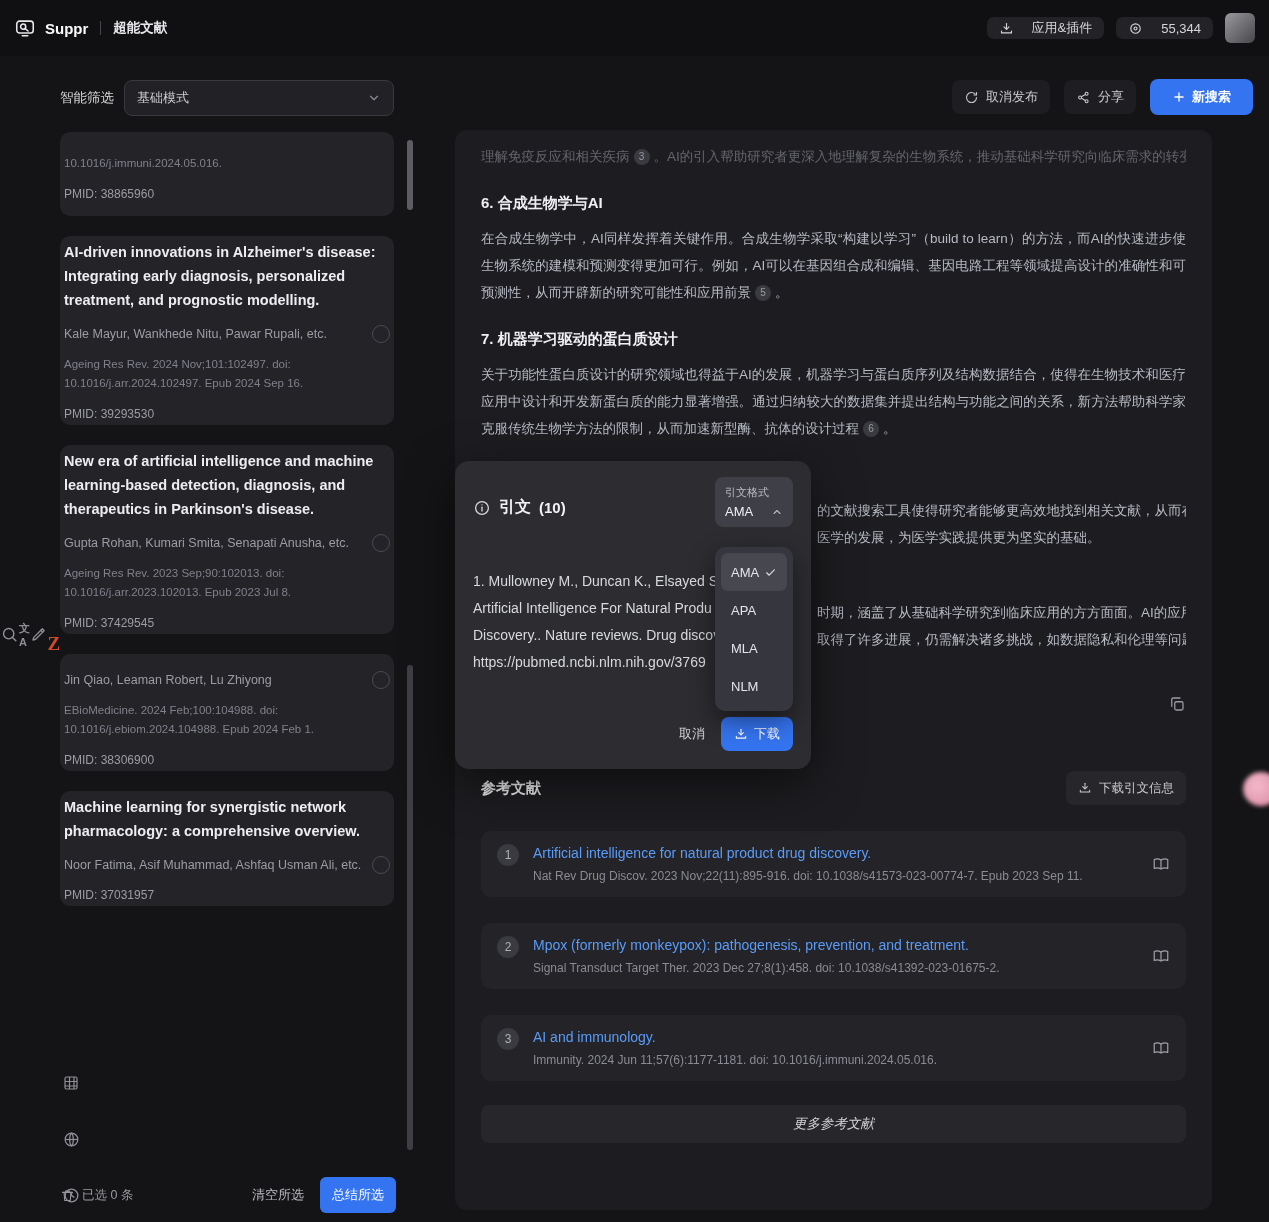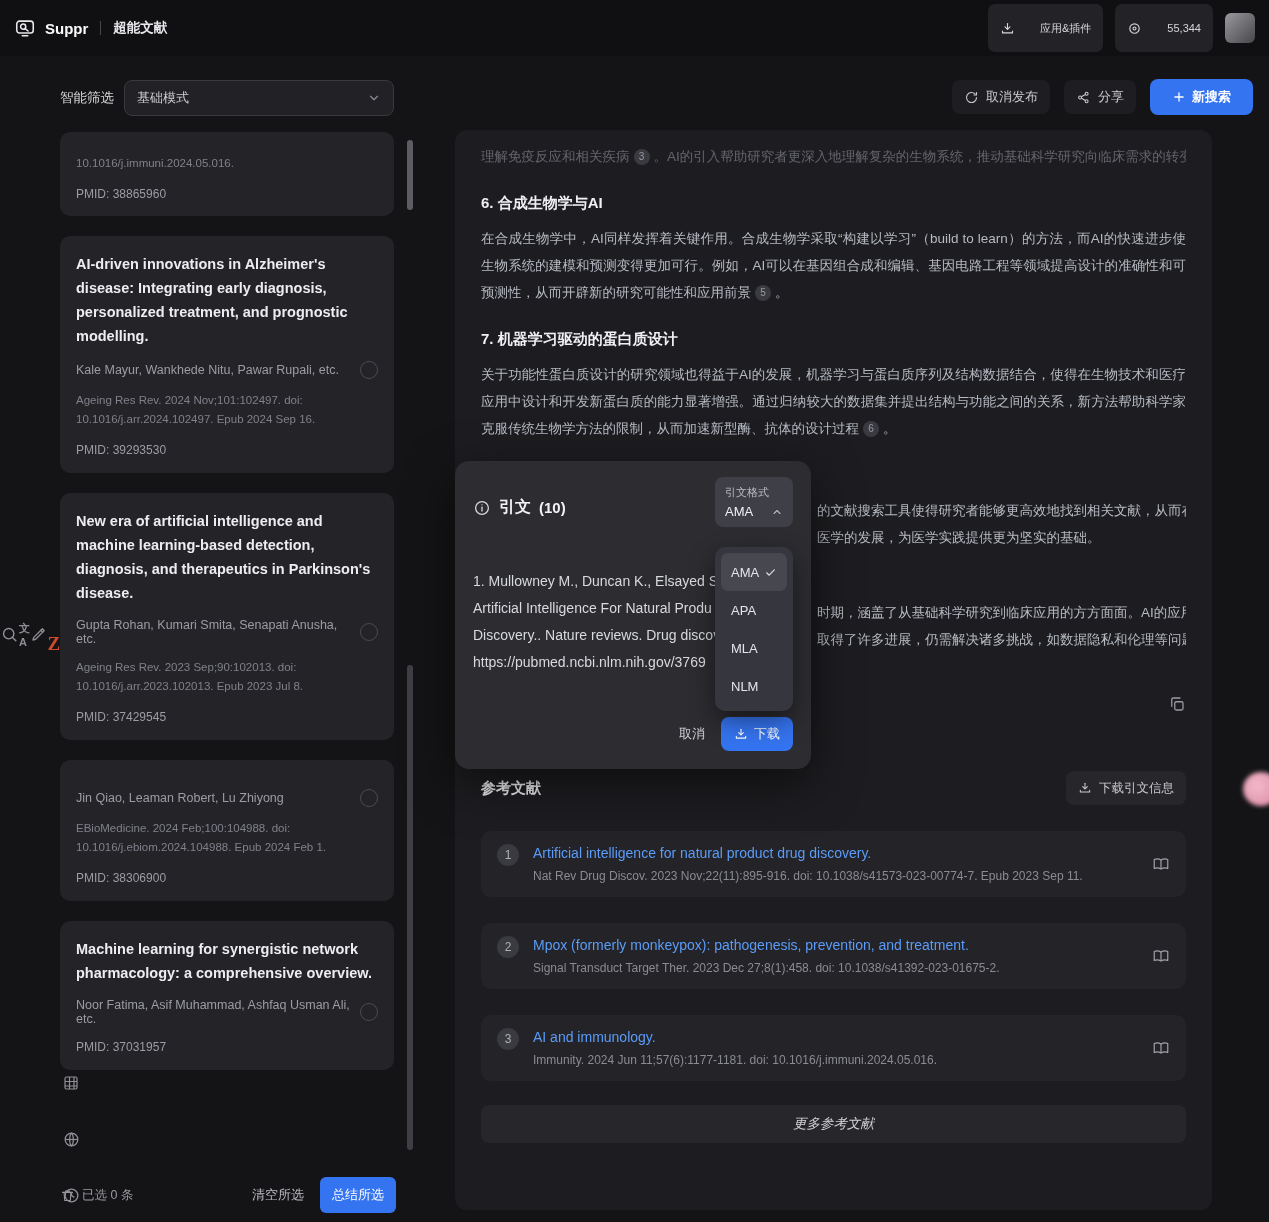--- a/index.html
+++ b/index.html
@@ -10,22 +10,22 @@
 
   
   .topbar { position:absolute; top:0; left:0; right:0; height:56px; background:#101013;
             display:flex; align-items:center; padding:0 14px; z-index:6; }
   .brand { display:flex; align-items:center; gap:9px; }
   .logo { color:#e8e8ec; }
   .brand-name { font-size:15px; font-weight:bold; color:#fafafa; }
   .brand-divider { width:1px; height:14px; background:#45454c; margin:0 3px; }
   .brand-sub { font-size:13.5px; color:#e8e8ec; font-weight:bold; }
   .topbar-right { margin-left:auto; display:flex; align-items:center; gap:12px; }
-  .tb-pill { display:flex; align-items:center; gap:25px; height:48px; padding:0 12px;
-             background:#232327; border-radius:7px; font-size:11px; color:#d6d6da; cursor:pointer; }
+  .tb-pill { display:flex; align-items:center; gap:18px; height:22px; padding:0 12px;
+             background:#232327; border-radius:7px; font-size:13px; color:#d6d6da; cursor:pointer; }
   .avatar { width:30px; height:30px; border-radius:6px;
             background:linear-gradient(135deg,#9a9a9e 0%,#6b6b70 55%,#46464b 100%); cursor:pointer; }
 
   
   .rail { position:absolute; left:0; top:56px; bottom:0; width:46px;
           display:flex; flex-direction:row; align-items:center; padding:38px 0 16px; z-index:4; }
   .rail-icon { width:22px; height:22px; display:flex; align-items:center; justify-content:center;
                color:#8f8f97; margin-bottom:32px; cursor:pointer; }
   .rail-translate { font-size:11px; font-weight:bold; letter-spacing:-0.5px; color:#8f8f97; }
   .rail-zotero { color:#cf4a2a; font-family:"Liberation Serif","DejaVu Serif",serif;
@@ -35,21 +35,21 @@
 
   
   .left-panel { position:absolute; left:46px; top:56px; bottom:0; width:364px;
                 display:flex; flex-direction:column; z-index:3; }
   .filter-row { display:flex; align-items:center; gap:10px; padding:24px 16px 14px 14px; }
   .filter-label { font-size:13.5px; color:#d8d8dc; white-space:nowrap; }
   .mode-select { flex:1; height:36px; background:#222226; border:1px solid #39393f; border-radius:8px;
                  display:flex; align-items:center; justify-content:space-between; padding:0 12px;
                  font-size:13px; color:#cfcfd4; cursor:pointer; }
   .card-list { flex:1; overflow:hidden; padding:2px 16px 0 14px; }
-  .card { background:#232328; border-radius:10px; padding:16px; margin-bottom:20px; cursor:pointer; }
+  .card { background:#232328; border-radius:10px; padding:4px; margin-bottom:20px; cursor:pointer; }
   .card-partial { padding-top:10px; height:84px; overflow:hidden; }
   .card-title { font-size:14.5px; font-weight:bold; color:#ededf1; line-height:24px; }
   .card-authors-row { display:flex; align-items:center; justify-content:space-between;
                       margin-top:13px; gap:10px; }
   .card-authors { font-size:12.5px; color:#9c9ca4; }
   .card-check { width:18px; height:18px; border:1.5px solid #4a4a52; border-radius:50%;
                 flex:none; cursor:pointer; }
   .card-journal { margin-top:12px; font-size:11.5px; color:#80808a; line-height:19px; }
   .card-pmid { margin-top:14px; font-size:12px; color:#9c9ca4; }
   .list-footer { height:54px; display:flex; align-items:center; padding:0 14px; gap:16px; }

